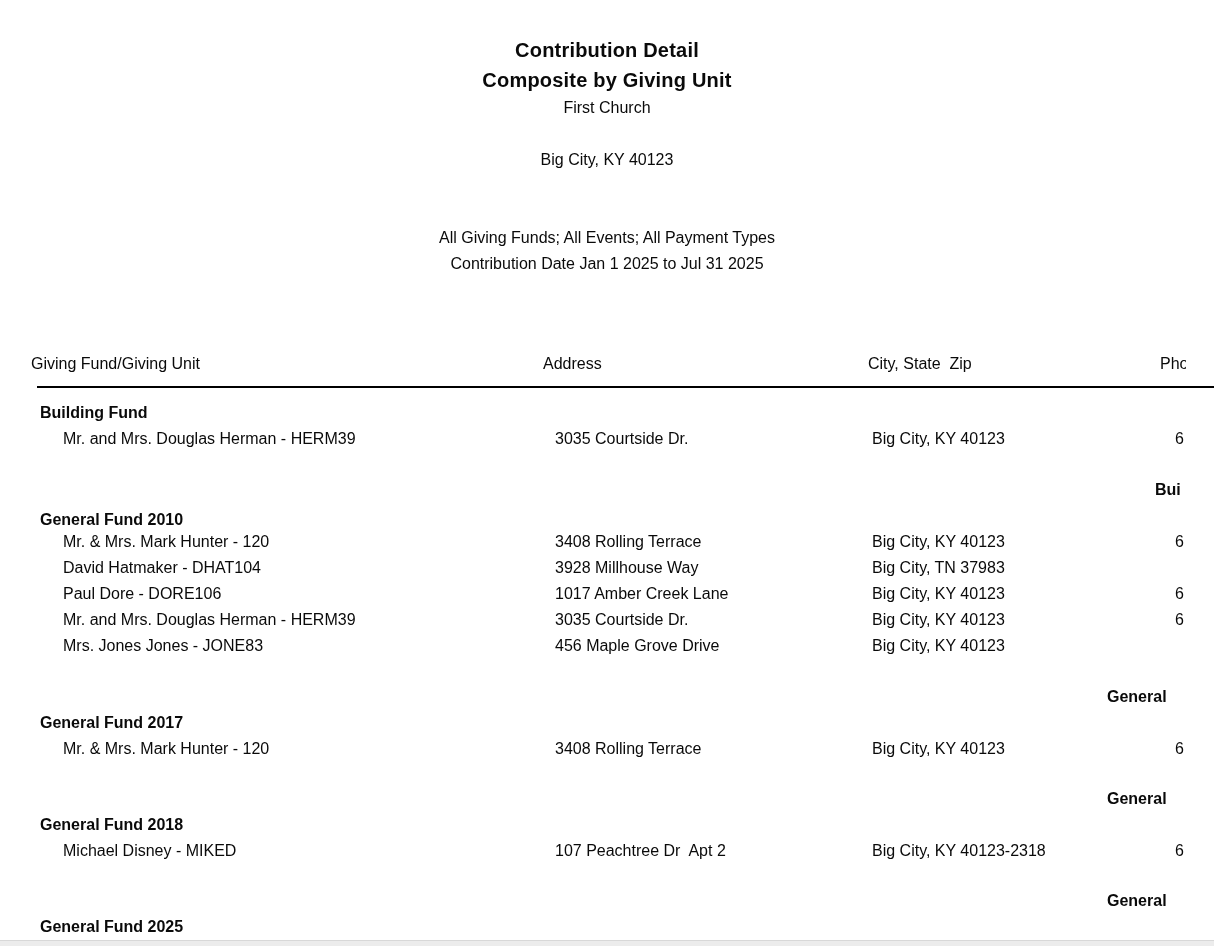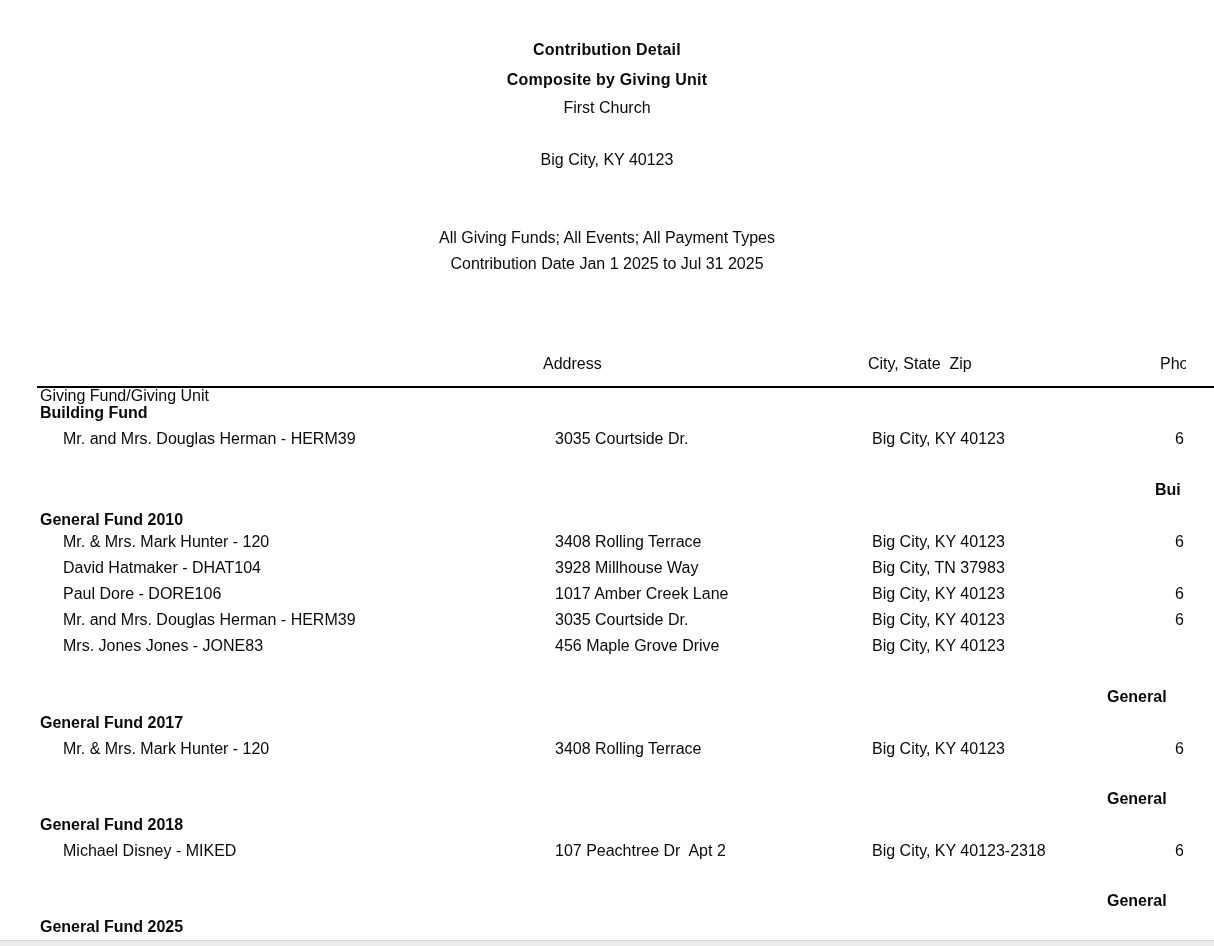--- a/index.html
+++ b/index.html
@@ -6,34 +6,34 @@
   .page {
     position:relative;
     width:1214px; height:946px;
     background:#ffffff;
     overflow:hidden;
     font-family:"Liberation Sans", sans-serif;
     font-size:16px;
     color:#0a0a0a;
   }
   .cline { position:absolute; left:0; width:100%; text-align:center; line-height:24px; }
-  .title { font-weight:bold; font-size:16px; line-height:28px; letter-spacing:0.2px; }
+  .title { font-weight:bold; font-size:20px; line-height:28px; letter-spacing:0.2px; }
   .abs { position:absolute; line-height:26px; white-space:pre; }
   .bold { font-weight:bold; }
   .rule {
     position:absolute; left:37px; right:0; height:2px;
     background:#000000;
   }
   
   .col-fund  { left:40px; }
   .col-unit  { left:63px; }
   .col-addr  { left:555px; }
   .col-city  { left:872px; }
   .col-phone { left:1175px; }
-  .hdr-fund  { left:40px;margin-top:32px; }
+  .hdr-fund  { left:31px; }
   .hdr-addr  { left:543px;text-align:center; }
   .hdr-city  { left:868px; }
   .hdr-phone { left:1160px; }
   .clip-frag { display:inline-block; width:6px; overflow:hidden; vertical-align:bottom; }
   .bottom-strip {
     position:absolute; left:0; right:0; top:940px; height:6px;
     background:#ececec; border-top:1px solid #d8d8d8;
   }
 </style>
 </head>

